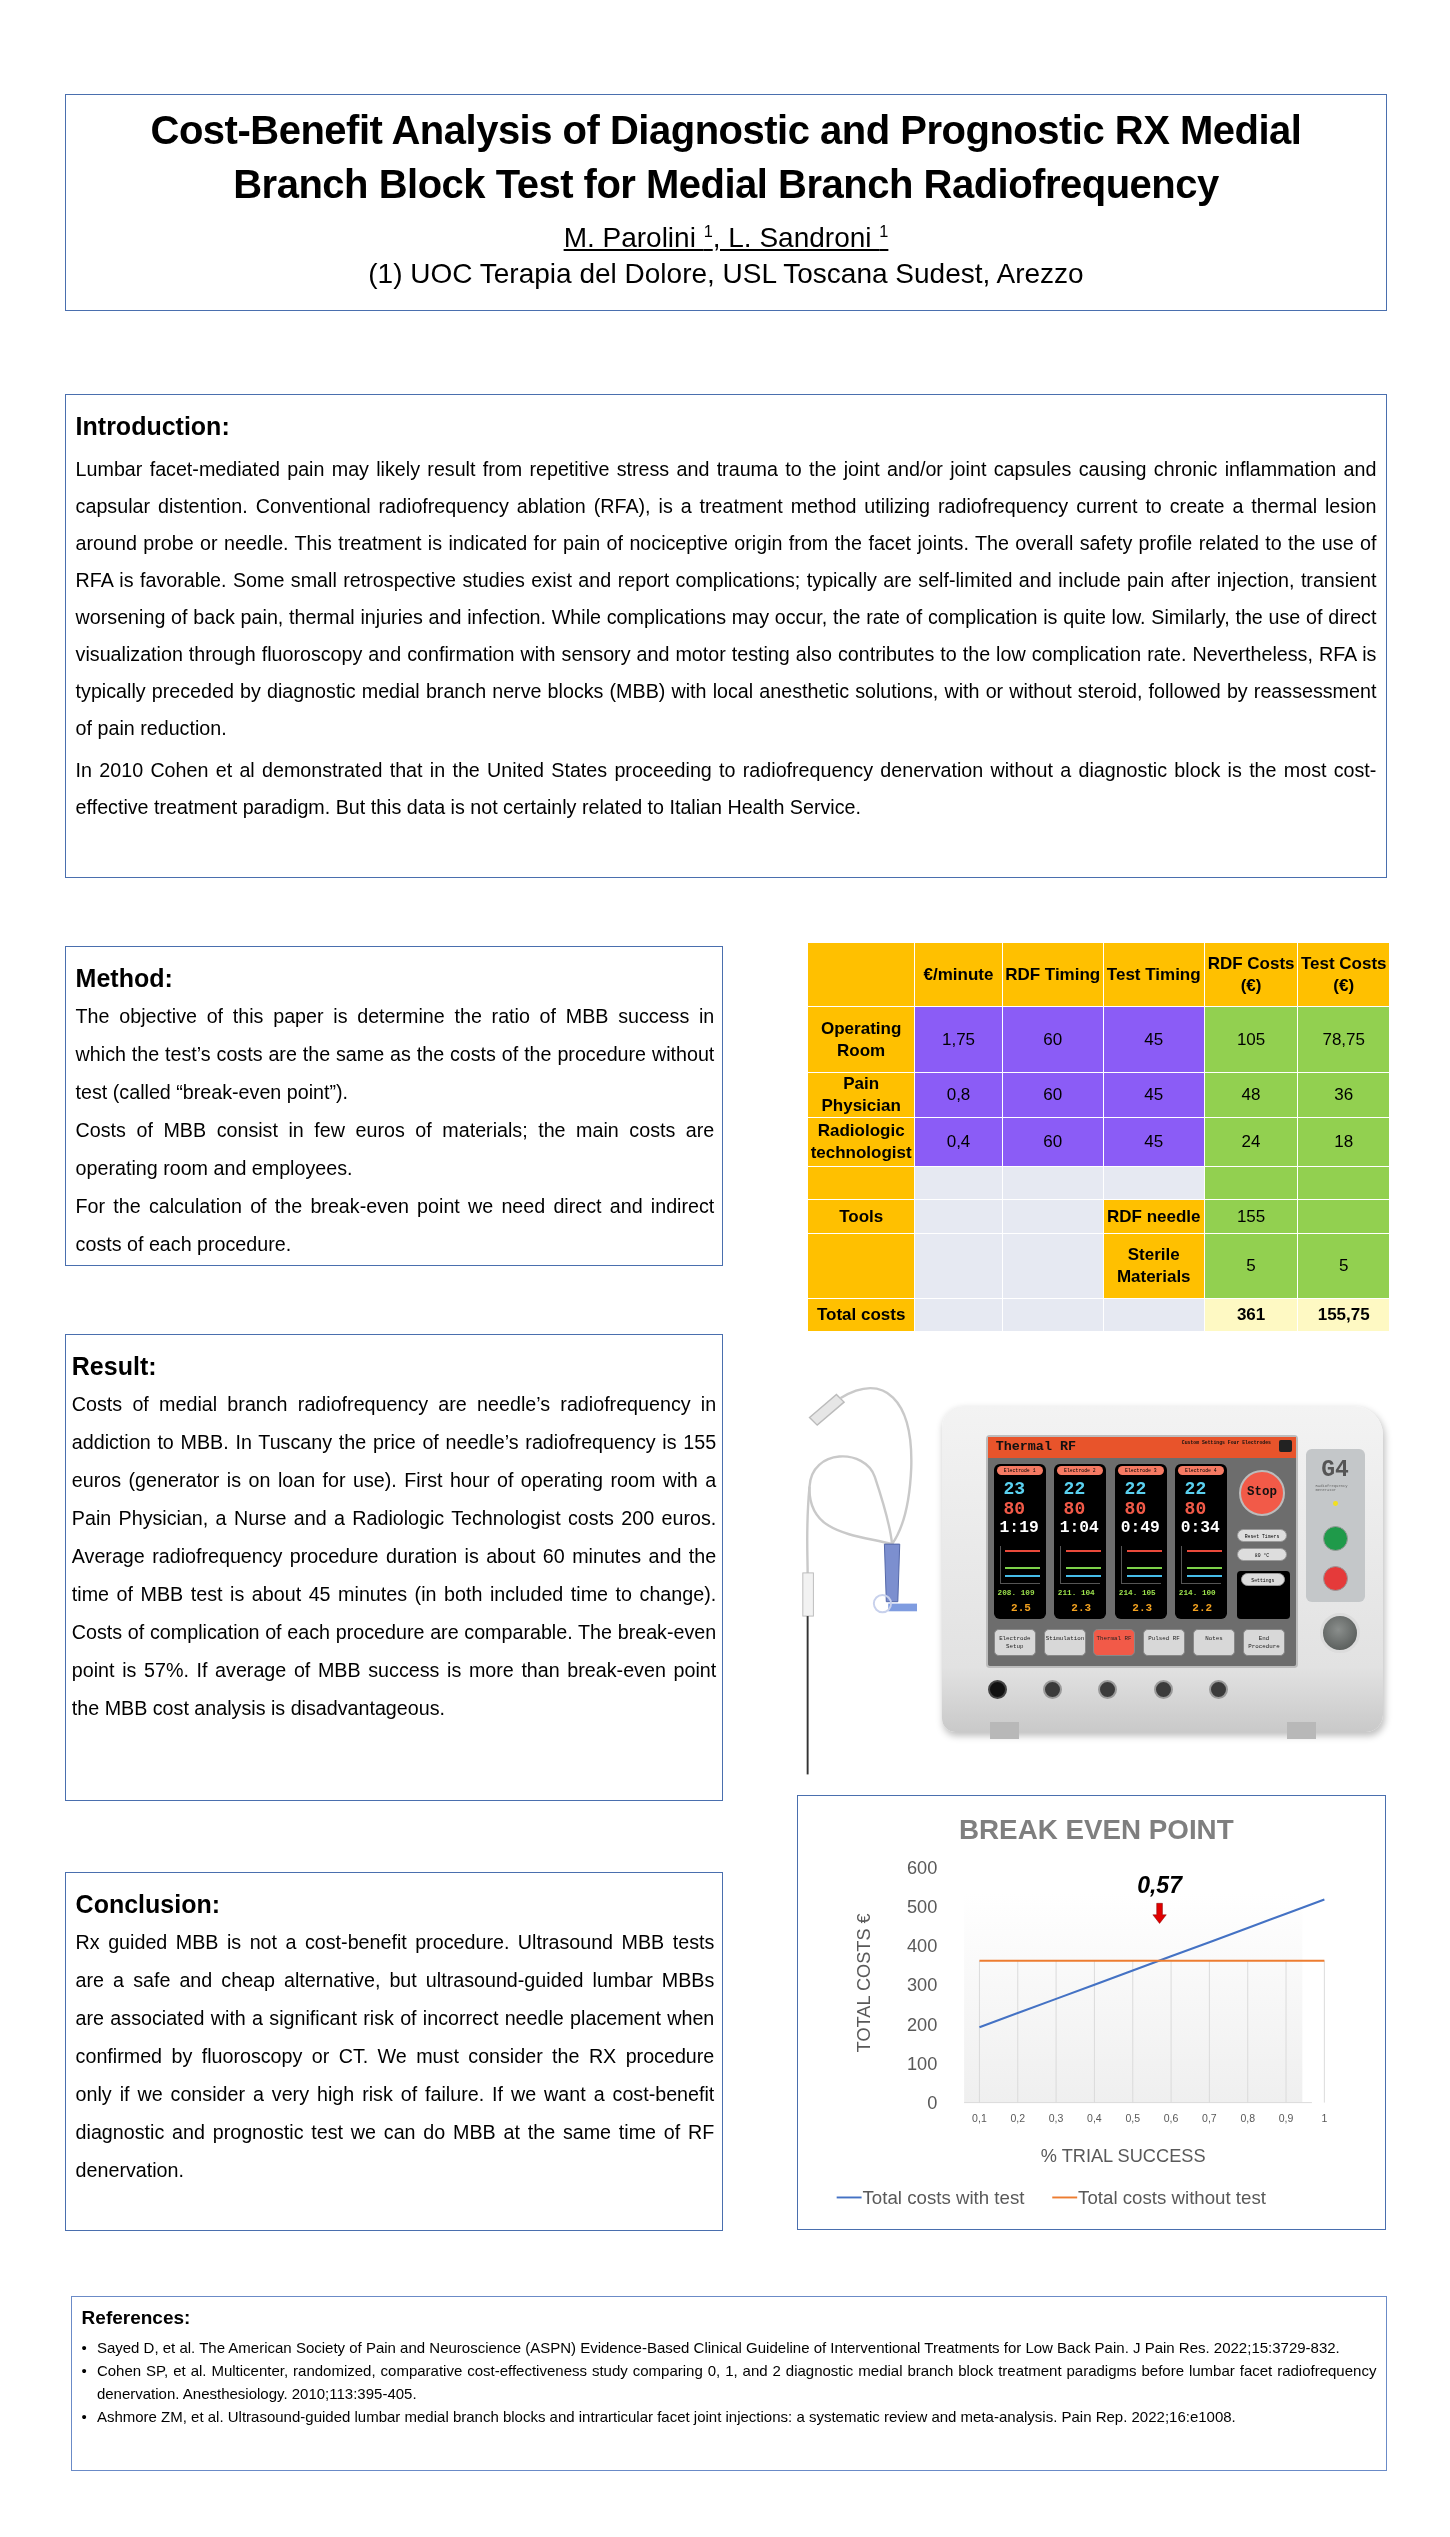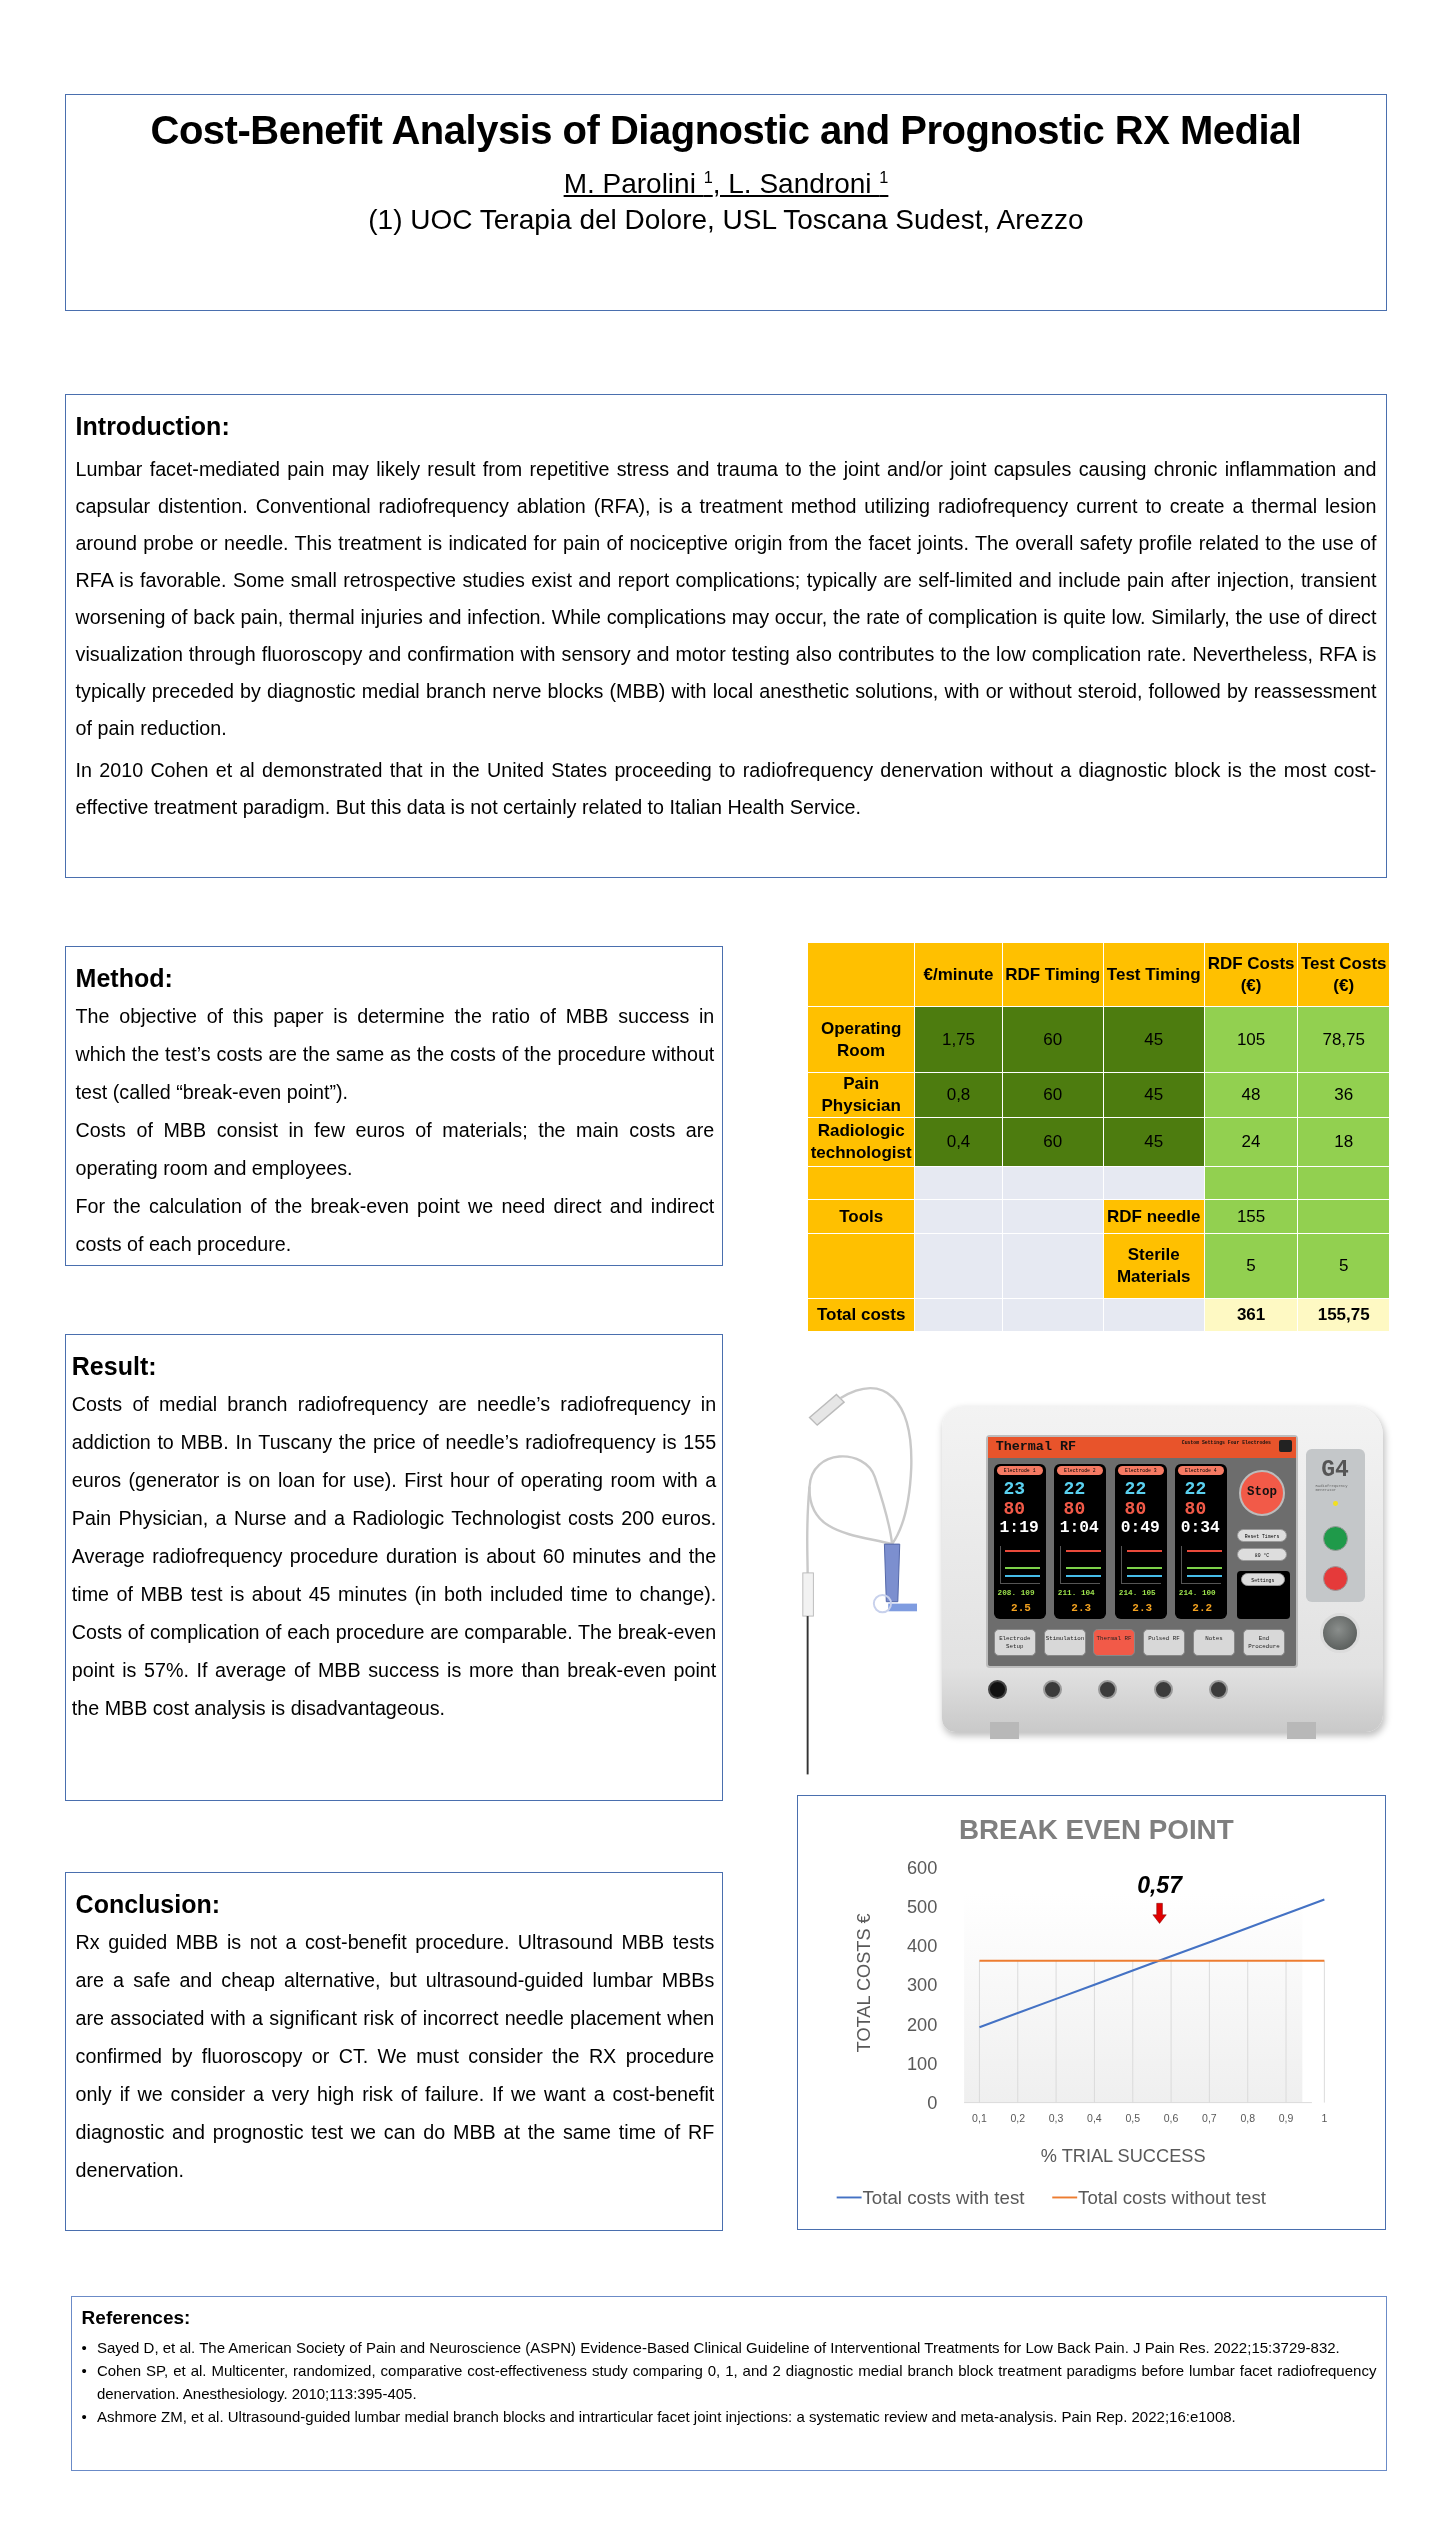--- a/index.html
+++ b/index.html
@@ -21,21 +21,21 @@
   .method-box { left: 65px; top: 946px; width: 658px; height: 320px; padding: 11.5px 7.7px 0 9.6px; }
   .result-box { left: 65px; top: 1334px; width: 658px; height: 467px; padding: 11.5px 5.8px 0 5.8px; }
   .concl-box { left: 65px; top: 1872px; width: 658px; height: 359px; padding: 11.5px 7.7px 0 9.6px; }
   .method-box .para, .result-box .para, .concl-box .para { font-size: 19.7px; line-height: 38px; }
   .method-box h2, .result-box h2, .concl-box h2 { margin-bottom: 0px; }
 
   
   .cost-table { position: absolute; left: 807px; top: 942px; width: 583px; border-collapse: collapse; table-layout: fixed; }
   .cost-table td { border: 1.9px solid #fff; text-align: center; vertical-align: middle; font-size: 17px; line-height: 22px; padding: 0 1.9px; }
   .cost-table .hdr { background: #ffc000; font-weight: bold; }
-  .cost-table .blue { background: #4d7c0f; }
+  .cost-table .blue { background: #8b5cf6; }
   .cost-table .light { background: #e6e9f2; }
   .cost-table .green { background: #92d050; }
   .cost-table .red { background: #fef9c3; font-weight: bold; }
 
   
   .needle-img { position: absolute; left: 798px; top: 1381px; width: 144px; height: 403px; }
   .device-img { position: absolute; left: 942px; top: 1406px; width: 451px; height: 340px; font-family: Liberation Mono, monospace; }
   .device-body { position: absolute; left: 0; top: 0; width: 441px; height: 326px; border-radius: 21px 29px 17.3px 13.4px; background: linear-gradient(180deg, #f3f3f3 0%, #e2e2e2 80%, #c9c9c9 100%); box-shadow: 1.9px 3.8px 7.7px rgba(0,0,0,0.25); }
   .device-screen { position: absolute; left: 44px; top: 29px; width: 312px; height: 233px; background: #6d6d6d; border: 2.9px solid #bdbdbd; border-radius: 3.8px; }
   .screen-bar { position: absolute; left: 0; top: 0; width: 100%; height: 21px; background: #e8542b; color: #111; font-weight: bold; font-size: 13.4px; padding: 1.9px 7.7px; }
@@ -78,20 +78,21 @@
   .ref-box ul { list-style: none; margin-top: 3.8px; }
   .ref-box li { position: relative; font-size: 15px; line-height: 23px; padding-left: 15.3px; text-align: justify; }
   .ref-box li .bullet { position: absolute; left: 0; top: 0; }
 </style>
 </head>
 <body>
 
 <div class="box title-box">
   <h1>
     <span>Cost-Benefit Analysis of Diagnostic and Prognostic RX Medial</span><br>
+    <span>Branch Block Test for Medial Branch Radiofrequency</span>
   </h1>
   <div class="authors"><span>M. Parolini </span><sup>1</sup><span>, L. Sandroni </span><sup>1</sup></div>
   <div class="affil">(1) UOC Terapia del Dolore, USL Toscana Sudest, Arezzo</div>
 </div>
 
 <div class="box intro-box">
   <h2>Introduction:</h2>
   <p class="para">Lumbar facet-mediated pain may likely result from repetitive stress and trauma to the joint and/or joint capsules causing chronic inflammation and capsular distention. Conventional radiofrequency ablation (RFA), is a treatment method utilizing radiofrequency current to create a thermal lesion around probe or needle. This treatment is indicated for pain of nociceptive origin from the facet joints. The overall safety profile related to the use of RFA is favorable. Some small retrospective studies exist and report complications; typically are self-limited and include pain after injection, transient worsening of back pain, thermal injuries and infection. While complications may occur, the rate of complication is quite low. Similarly, the use of direct visualization through fluoroscopy and confirmation with sensory and motor testing also contributes to the low complication rate. Nevertheless, RFA is typically preceded by diagnostic medial branch nerve blocks (MBB) with local anesthetic solutions, with or without steroid, followed by reassessment of pain reduction.</p>
   <p class="para">In 2010 Cohen et al demonstrated that in the United States proceeding to radiofrequency denervation without a diagnostic block is the most cost-effective treatment paradigm. But this data is not certainly related to Italian Health Service.</p>
 </div>

